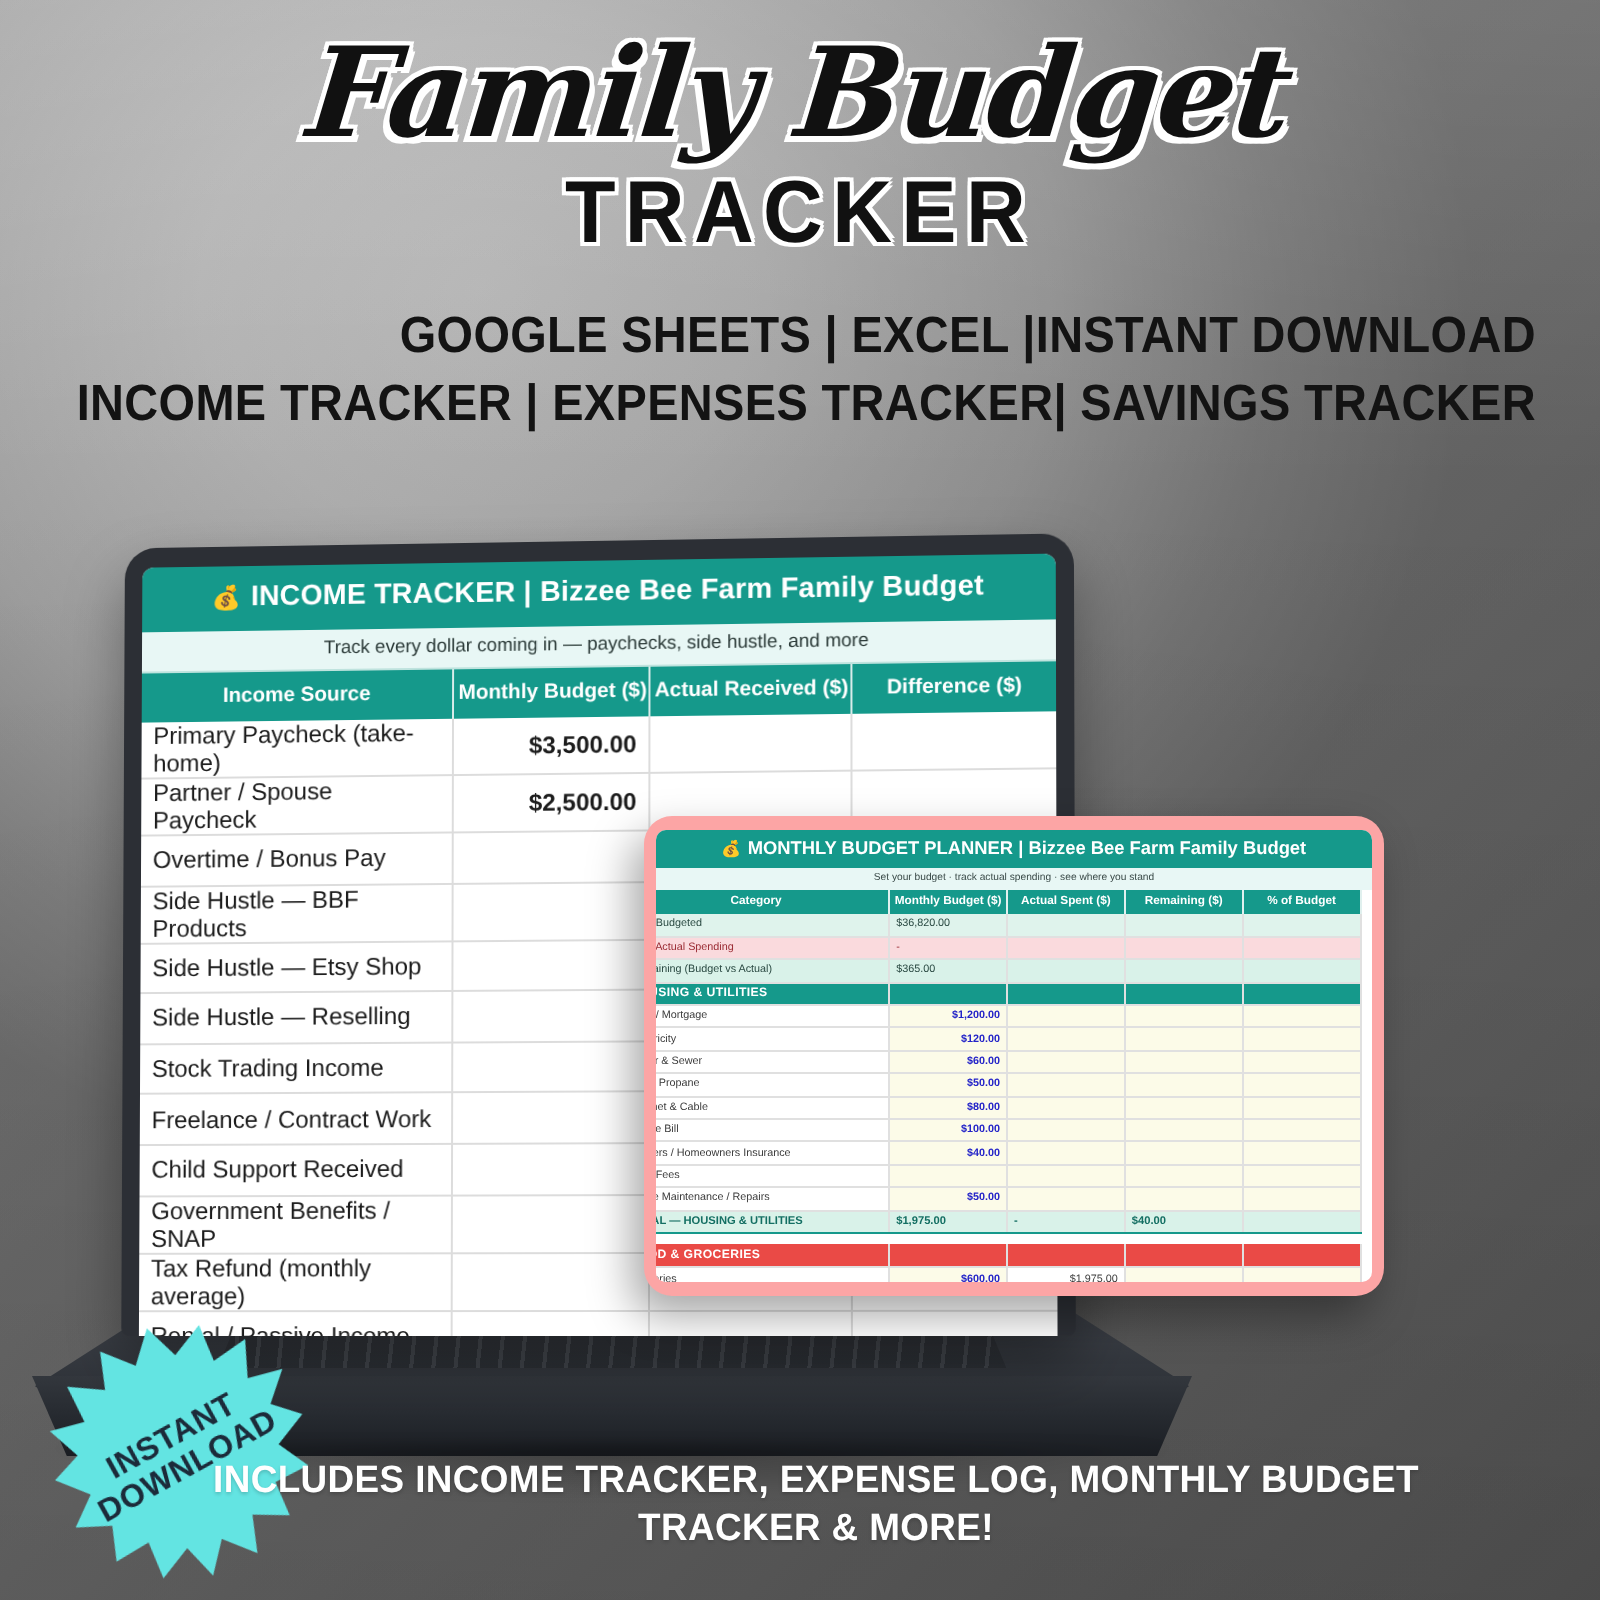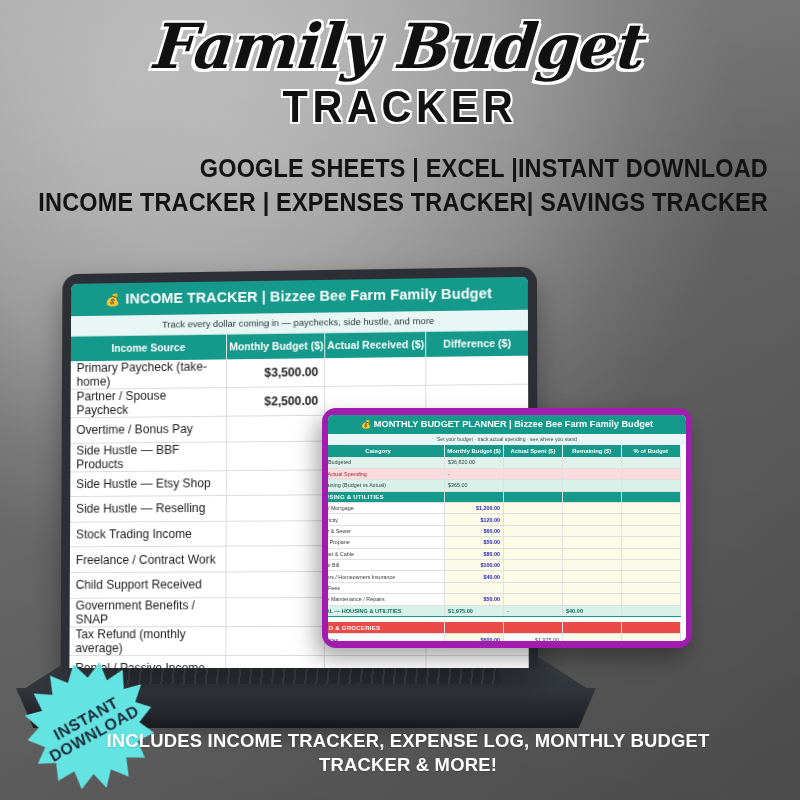--- a/index.html
+++ b/index.html
@@ -170,21 +170,21 @@
   table.grid td:last-child { border-right: none; }
   td.amt { background: #fcfbe8; text-align: right; color: #2222cc; font-weight: bold; font-size: 11.5px; }
   td.amt-blank { background: #fcfbe8; }
   td.plain { background: #fff; }
 
   
   #tablet {
     position: absolute;
     left: 322px; top: 408px;
     width: 370px; height: 240px;
-    background: #a21caf;
+    background: #fca5a5;
     border-radius: 14px;
     padding: 7px 6px 7px 6px;
     box-shadow: -6px 10px 22px rgba(0,0,0,0.35);
   }
   #tablet .screen {
     width: 100%; height: 100%;
     background: #fff;
     border-radius: 5px;
     overflow: hidden;
     position: relative;

